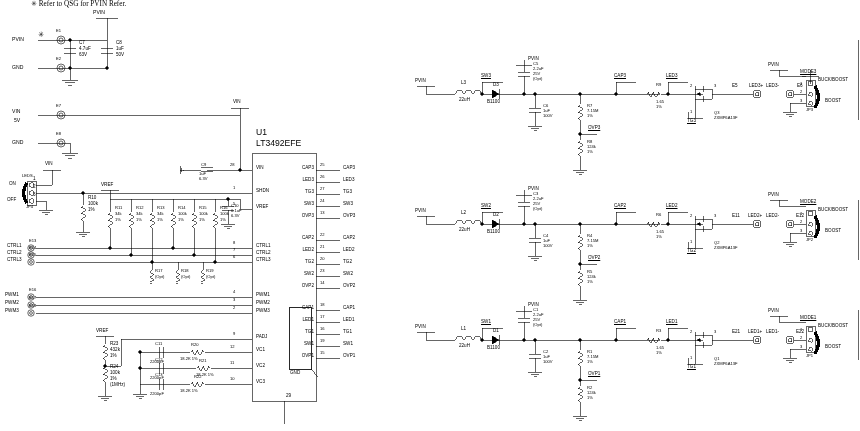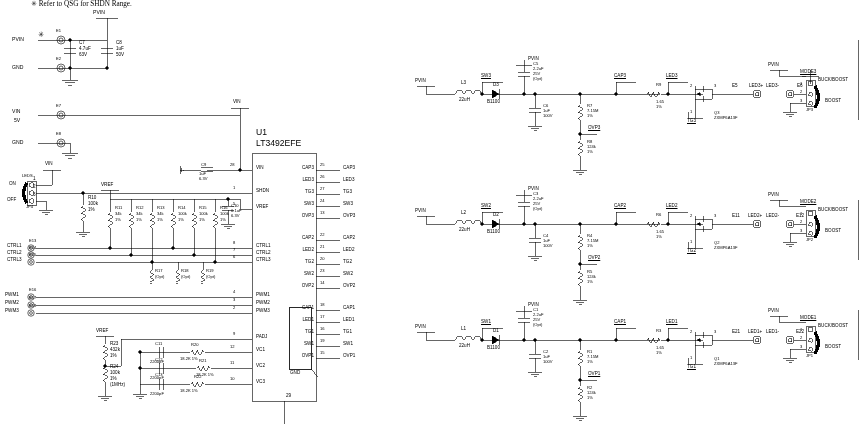--- a/index.html
+++ b/index.html
@@ -554,21 +554,21 @@
         <circle cx="31" cy="262" r="1.4"></circle>
     <circle cx="31" cy="297" r="3.2"></circle>
         <circle cx="31" cy="297" r="1.4"></circle>
     <circle cx="31" cy="305" r="3.2"></circle>
         <circle cx="31" cy="305" r="1.4"></circle>
     <circle cx="31" cy="313" r="3.2"></circle>
         <circle cx="31" cy="313" r="1.4"></circle>
   </g>
 </svg>
 
-<div class="lbl note" style="left:31px;top:1px">✳ Refer to QSG for SHDN Range.</div>
+<div class="lbl note" style="left:31px;top:1px">✳ Refer to QSG for PVIN Refer.</div>
 
 <div class="lbl t5" style="left:93px;top:10px">PVIN</div>
 <div class="lbl t5" style="left:12px;top:37px">PVIN</div>
 <div class="lbl t7" style="left:38px;top:31px">✳</div>
 <div class="lbl t4" style="left:56px;top:29px">E1</div>
 <div class="lbl t5" style="left:12px;top:65px">GND</div>
 <div class="lbl t4" style="left:56px;top:57px">E2</div>
 <div class="lbl t45" style="left:79px;top:41px">C7</div>
 <div class="lbl t45" style="left:79px;top:47px">4.7uF</div>
 <div class="lbl t45" style="left:79px;top:53px">63V</div>

